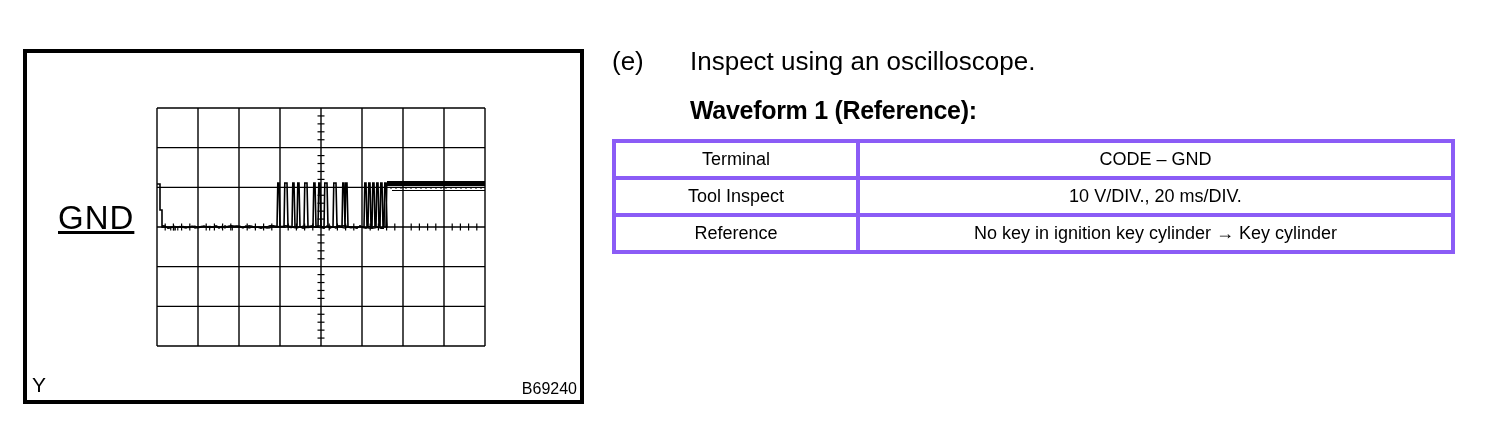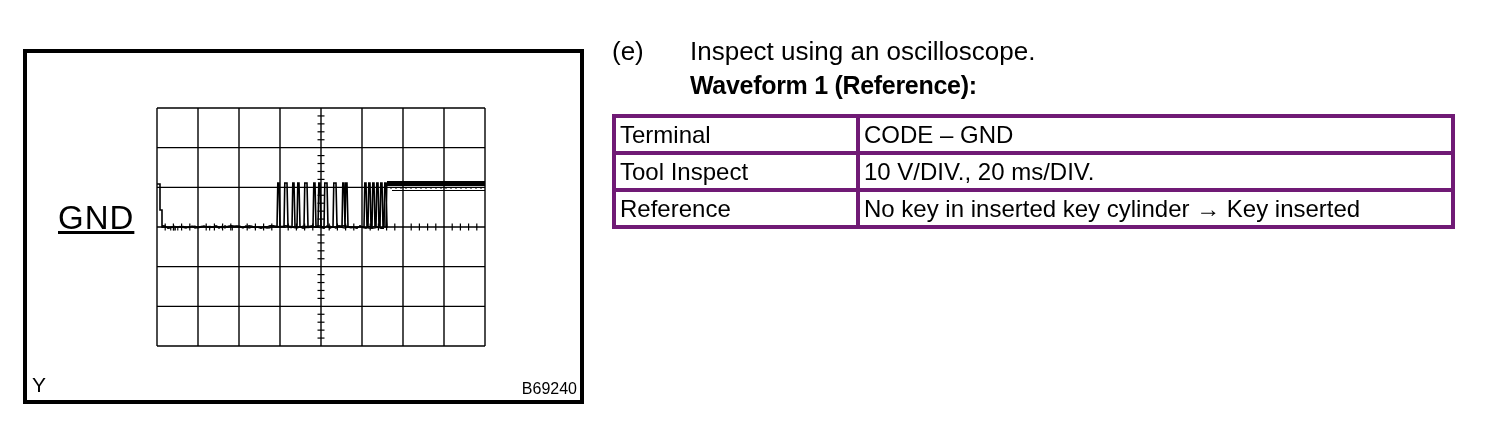--- a/index.html
+++ b/index.html
@@ -31,43 +31,43 @@
     position: absolute; left: 5px; top: 320px;
     font-size: 21px; color: #000;
   }
   .fig-code {
     position: absolute; right: 3px; top: 327px;
     font-size: 16px; color: #000;
   }
 
   
   .content {
-    position: absolute; left: 612px; top: 36px;
+    position: absolute; left: 612px; top: 46px;
     width: 845px;
   }
   .step-line { font-size: 26px; line-height: 1.18; white-space: nowrap; }
   .step-label { display: inline-block; width: 78px; }
   .waveform-heading {
-    margin-left: 78px; margin-top: 4px;
+    margin-left: 78px; margin-top: 19px;
     font-size: 25px; font-weight: bold; letter-spacing: -0.3px;
     line-height: 1.15;
   }
   table.ref-table {
     border-collapse: collapse;
     table-layout: fixed;
     width: 843px;
     margin-top: 15px;
   }
   table.ref-table td {
-    border: 4px solid #701a75;
+    border: 4px solid #8b5cf6;
     height: 33px;
     padding: 0 4px;
-    text-align: left;
+    text-align: center;
     vertical-align: middle;
-    font-size: 24px;
+    font-size: 18px;
     white-space: nowrap;
     overflow: hidden;
   }
   td.col-label { width: 232px; }
 </style>
 </head>
 <body>
 
 <div class="page">
 
@@ -174,19 +174,19 @@
         <tr>
           <td class="col-label">Terminal</td>
           <td class="col-value">CODE – GND</td>
         </tr>
         <tr>
           <td class="col-label">Tool Inspect</td>
           <td class="col-value">10 V/DIV., 20 ms/DIV.</td>
         </tr>
         <tr>
           <td class="col-label">Reference</td>
-          <td class="col-value">No key in inserted key cylinder → Key inserted</td>
+          <td class="col-value">No key in ignition key cylinder → Key cylinder</td>
         </tr>
       </tbody>
     </table>
   </div>
 
 </div>
 
 </body></html>

